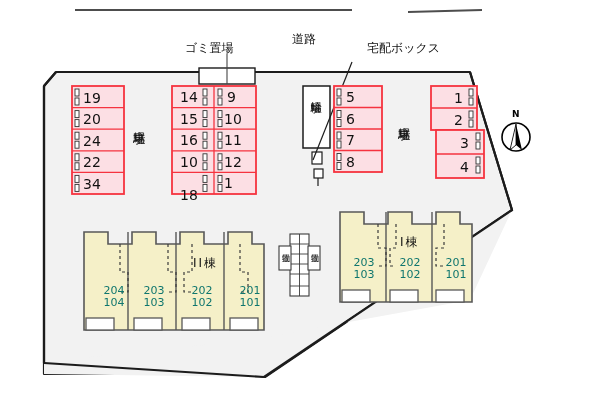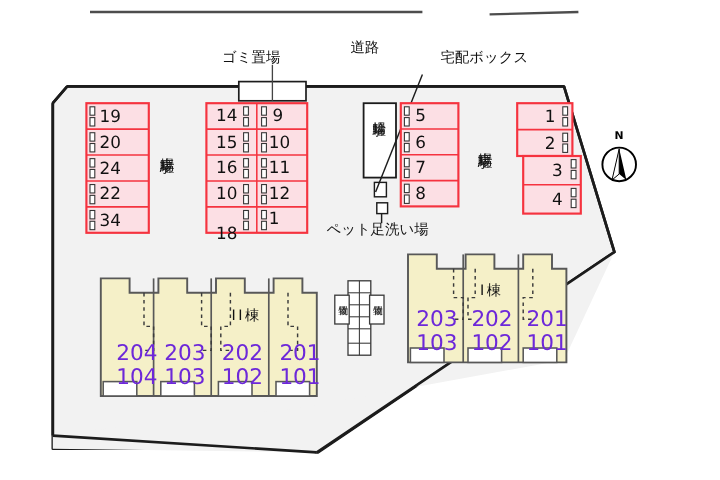--- a/index.html
+++ b/index.html
@@ -7,21 +7,21 @@
     position:relative;width:600px;height:400px;overflow:hidden;
     background:#ffffff;
     font-family:"DejaVu Sans","Liberation Sans",sans-serif;
     color:#1a1a1a;
   }
   #svg-layer{position:absolute;left:0;top:0;width:600px;height:400px;}
   .txt{position:absolute;white-space:nowrap;line-height:1;}
   .lbl-head{font-size:12px;color:#111;}
   .vert{writing-mode:vertical-rl;text-orientation:upright;line-height:1.02;letter-spacing:0px;}
   .stall-num{position:absolute;font-size:14px;color:#111;line-height:1;}
-  .unit-txt{position:absolute;font-size:18px;color:#6d28d9;text-align:center;line-height:1.12;}
+  .unit-txt{position:absolute;font-size:11px;color:#0f766e;text-align:center;line-height:1.12;}
   .bld-name{position:absolute;font-size:12px;color:#111;letter-spacing:2px;}
   .storage{position:absolute;font-size:8px;color:#111;line-height:1.0;}
   .compass-n{position:absolute;font-size:9px;font-weight:bold;color:#000;}
 </style>
 </head>
 <body>
 
 <div id="root">
 
   <svg id="svg-layer" viewBox="0 0 600 400">
@@ -190,21 +190,20 @@
       <circle cx="516" cy="137" r="14" fill="#ffffff" stroke="#000" stroke-width="1.6"></circle>
       <polygon points="516,124 510,150 516,145 522,150" fill="#000000"></polygon>
       <polygon points="516,124 510,150 516,145" fill="#ffffff" stroke="#000" stroke-width="0.8"></polygon>
     </g>
 
   </svg>
 
   <div class="txt lbl-head" style="left:185px;top:42px;">ゴミ置場</div>
   <div class="txt lbl-head" style="left:292px;top:33px;">道路</div>
   <div class="txt lbl-head" style="left:331px;top:42px;margin-left:36px;">宅配ボックス</div>
-  <div class="txt lbl-head" style="left:272px;top:185px;">ペット足洗い場</div>
 
   <div class="txt vert lbl-head" style="left:133px;top:122px;font-size:12px;">駐車場</div>
   <div class="txt vert lbl-head" style="left:398px;top:118px;font-size:12px;">駐車場</div>
   <div class="txt vert lbl-head" style="left:310px;top:93px;font-size:11px;">駐輪場</div>
 
   <div class="txt vert storage" style="left:281px;top:248px;">物置</div>
   <div class="txt vert storage" style="left:310px;top:248px;">物置</div>
 
   <div class="compass-n" style="left:512px;top:109px;">N</div>
 

